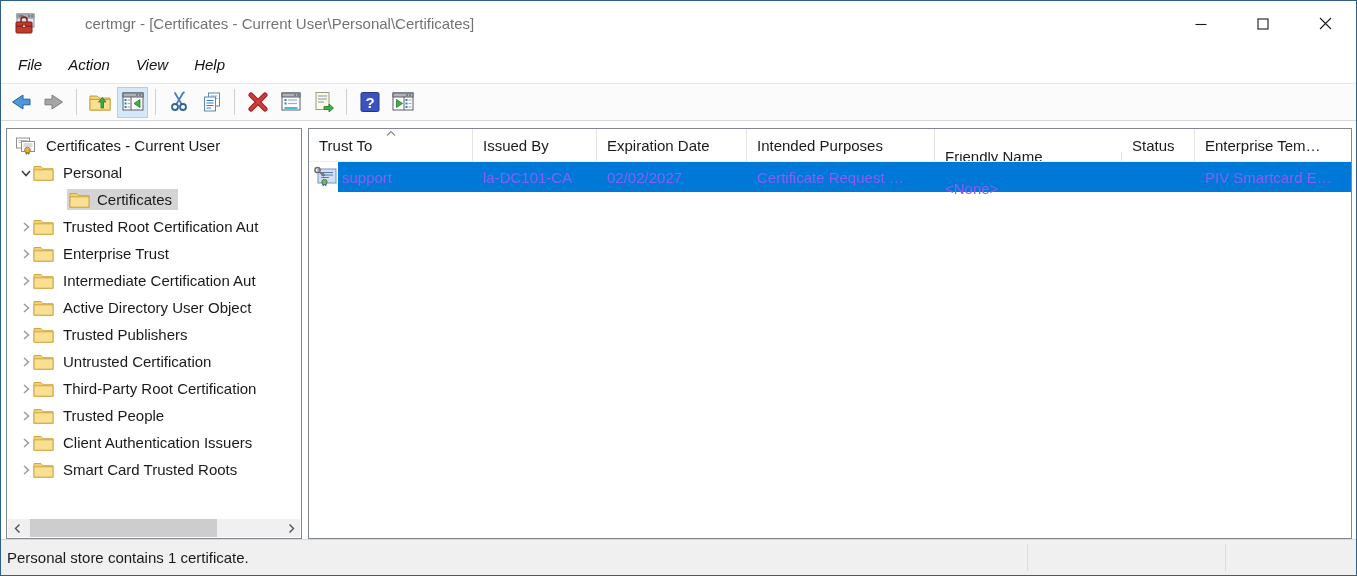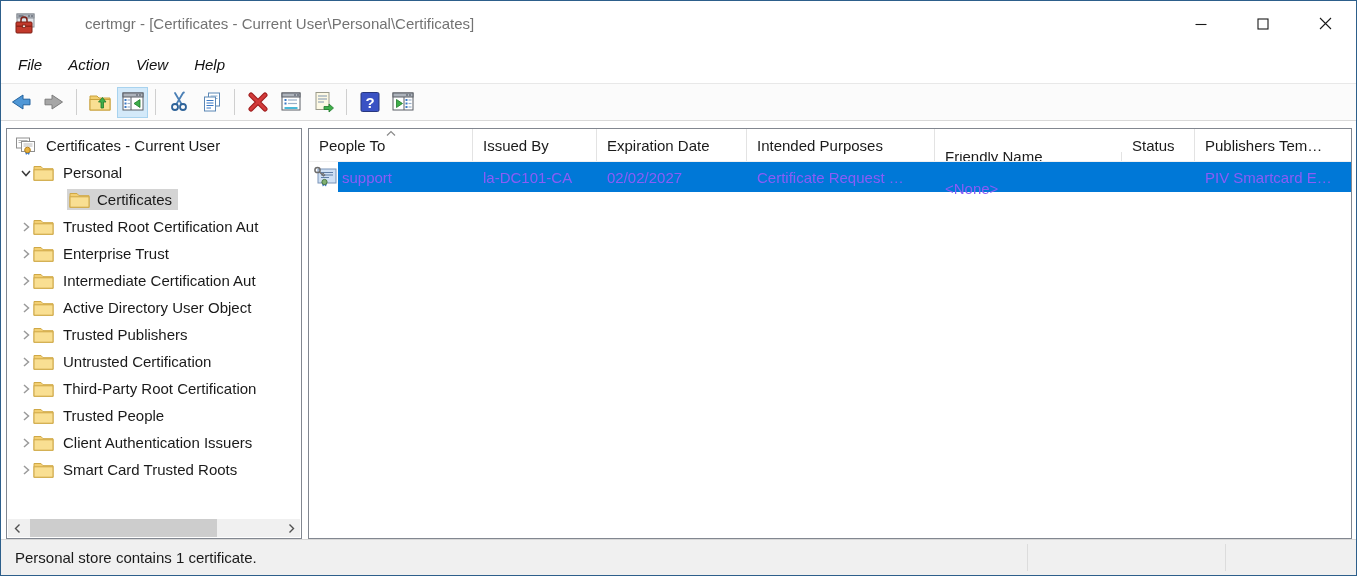--- a/index.html
+++ b/index.html
@@ -55,21 +55,21 @@
   .sort-caret { position:absolute; top:1px; left:76px; }
   .lv-row { position:relative; height:30px; }
   .row-hl { position:absolute; top:0; bottom:0; left:29px; right:0; background:#0078d7; }
   .lv-cells { position:relative; display:flex; height:30px; align-items:center; color:#8b5cf6; }
   .lv-cell { padding-left:10px; white-space:nowrap; overflow:hidden; flex:0 0 auto; }
   .row-icon { position:absolute; left:4px; top:3px; }
   .c0{width:164px;} .c1{width:124px;} .c2{width:150px;} .c3{width:188px;} .c4{width:187px;margin-top:23px;} .c5{width:73px;} .c6{width:156px; border-right:none;}
   .cell0 { padding-left:33px; width:164px; }
   
   .statusbar { position:absolute; left:0; right:0; bottom:0; height:36px; background:#f0f0f0;
-               border-top:1px solid #d7d7d7; display:flex; align-items:center; padding-left:14px; }
+               border-top:1px solid #d7d7d7; display:flex; align-items:center; padding-left:6px; }
   .sb-div { position:absolute; top:4px; bottom:4px; width:1px; background:#dcdcdc; }
 </style>
 </head>
 <body>
 
 <div class="window">
 
   <div class="titlebar">
     <span class="title-icon">
       <svg width="24" height="24" viewBox="0 0 24 24">
@@ -462,39 +462,39 @@
         </div>
       </div>
     </div>
 
     <div class="panel list-panel">
       <div class="lv-header">
         <div class="lv-col c0">
           <svg class="sort-caret" width="12" height="7" viewBox="0 0 12 7">
             <polyline points="2,5.5 6,1.5 10,5.5" fill="none" stroke="#8a8a8a" stroke-width="1.2"></polyline>
           </svg>
-          <span>People To</span>
+          <span>Trust To</span>
         </div>
         <div class="lv-col c1">
             <span>Issued By</span>
           </div>
         <div class="lv-col c2">
             <span>Expiration Date</span>
           </div>
         <div class="lv-col c3">
             <span>Intended Purposes</span>
           </div>
         <div class="lv-col c4">
             <span>Friendly Name</span>
           </div>
         <div class="lv-col c5">
             <span>Status</span>
           </div>
         <div class="lv-col c6">
-            <span>Publishers Tem…</span>
+            <span>Enterprise Tem…</span>
           </div>
       </div>
 
       <div class="lv-row">
         <div class="row-hl"></div>
         <span class="row-icon">
           <svg width="25" height="24" viewBox="0 0 25 24">
             <rect x="5" y="4" width="18" height="14" fill="#cfe0f4" stroke="#7a94b8"></rect>
             <line x1="8" y1="7.5" x2="20" y2="7.5" stroke="#5f7ea6"></line>
             <line x1="8" y1="10" x2="20" y2="10" stroke="#5f7ea6"></line>

